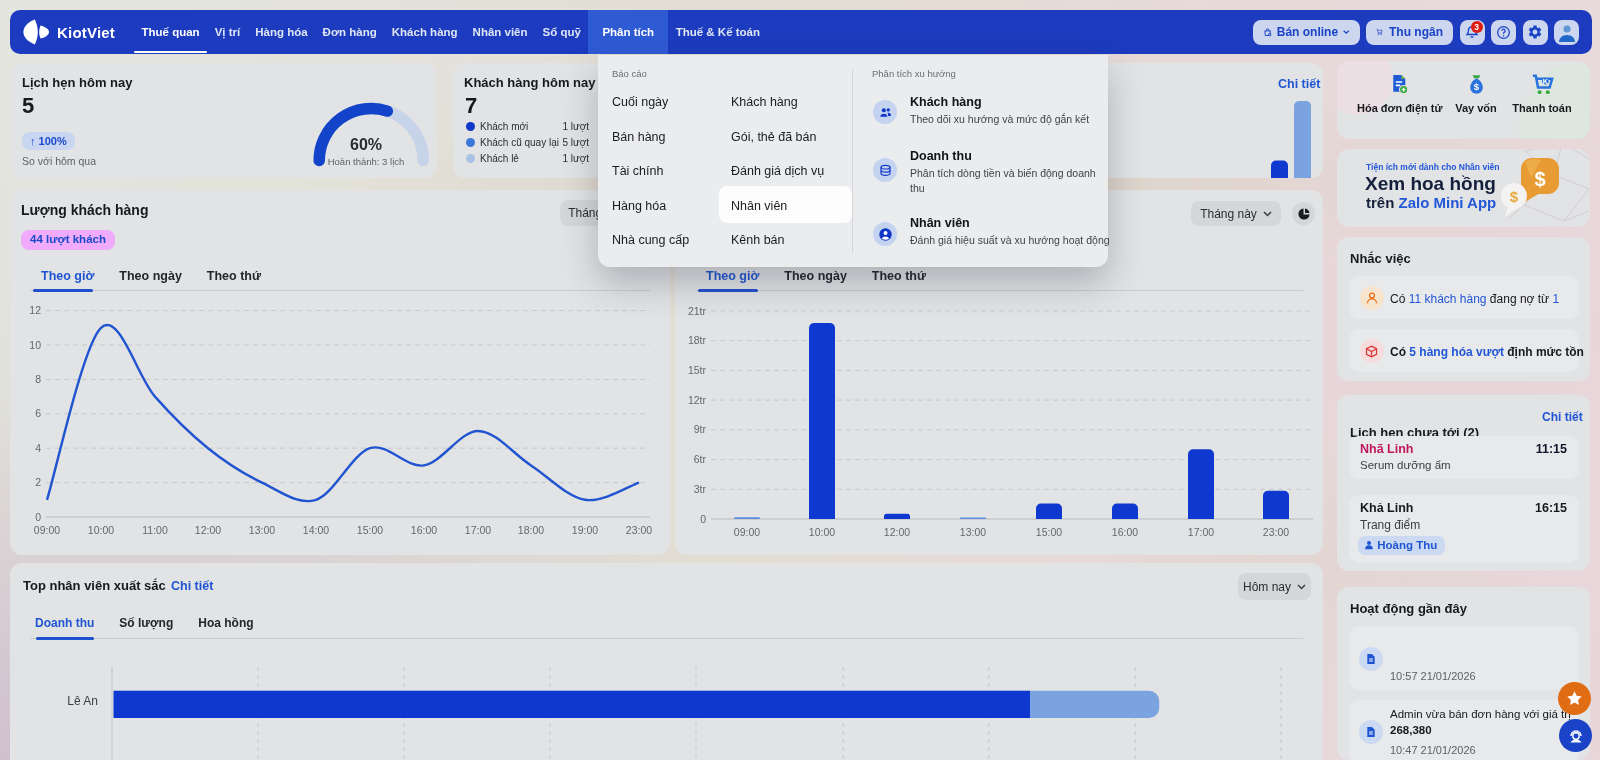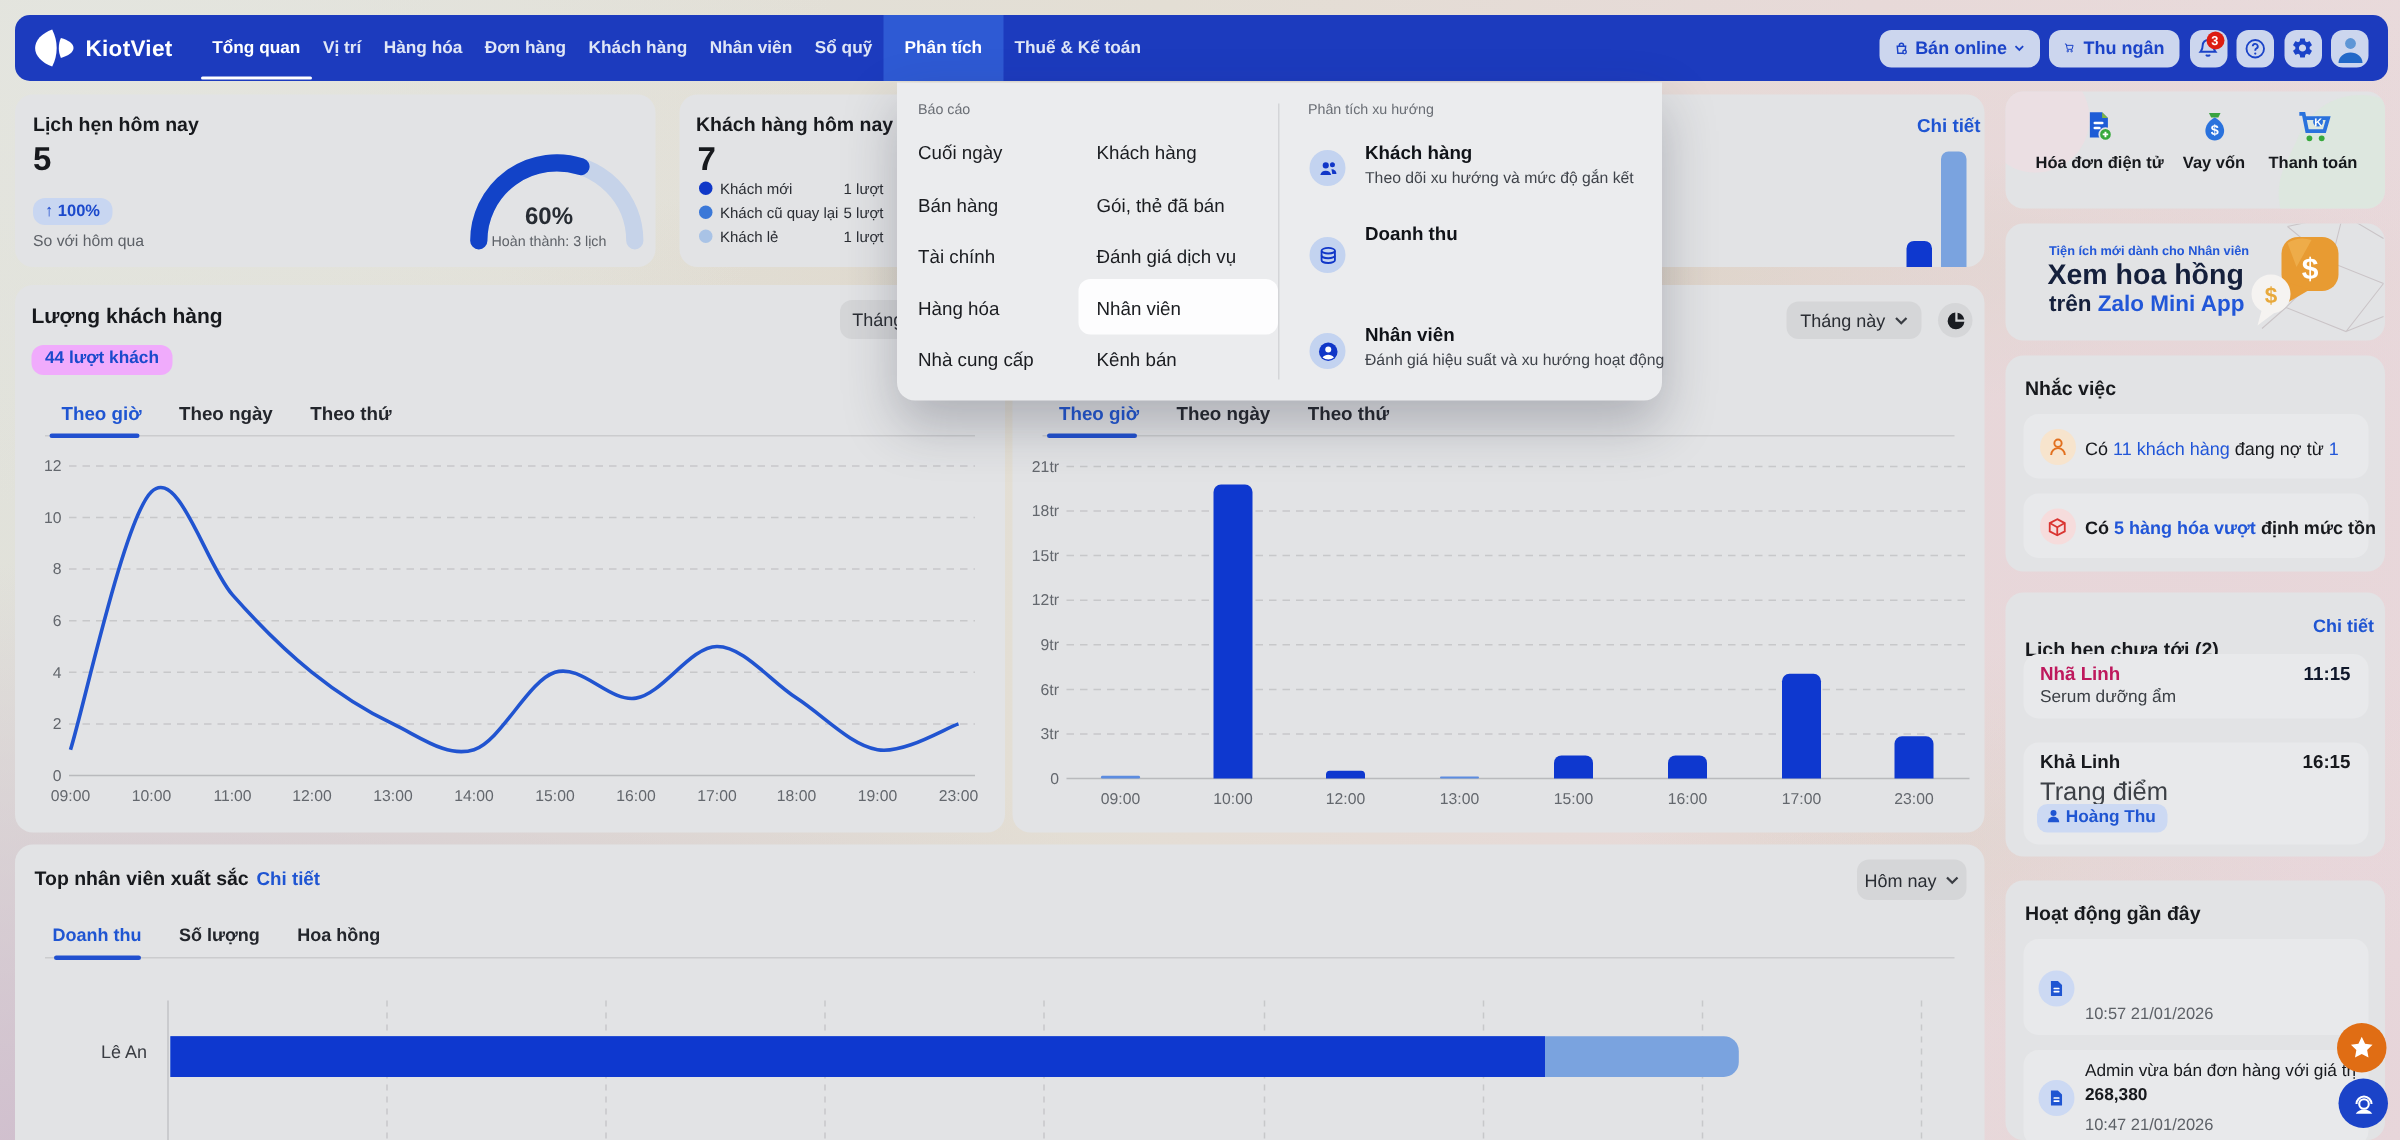--- a/index.html
+++ b/index.html
@@ -86,21 +86,21 @@
 
 <div id="topbar">
   <div id="brand">
     <svg width="27" height="26" viewBox="0 0 27 26">
       <path d="M11.8 0.6 C4.9 3.2 0.4 7.8 0.4 13 s4.5 9.8 11.4 12.4 C13.7 21.6 14.8 17.4 14.8 13 S13.7 4.4 11.8 0.6 Z" fill="#fff"></path>
       <path d="M17.6 6.4 c5 1.4 8.4 3.7 8.4 6.6 s-3.4 5.2-8.4 6.6 c-.9-2-1.4-4.2-1.4-6.6 s.5-4.6 1.4-6.6 Z" fill="#fff"></path>
     </svg>
     <span class="t">KiotViet</span>
   </div>
   <div class="navitems">
-    <div class="nv first">Tổng quan</div>
+    <div class="nv first">Thuế quan</div>
     <div class="nv">Vị trí</div>
     <div class="nv">Hàng hóa</div>
     <div class="nv">Đơn hàng</div>
     <div class="nv">Khách hàng</div>
     <div class="nv">Nhân viên</div>
     <div class="nv">Sổ quỹ</div>
     <div class="nv active">Phân tích</div>
     <div class="nv">Thuế &amp; Kế toán</div>
   </div>
   <div id="navright">
@@ -413,21 +413,21 @@
 <div class="card" id="sb4">
   <div class="abs sbtitle" style="left:13px; top:30px;">Lịch hẹn chưa tới (2)</div>
   <div class="abs link" style="left:205px; top:15px; font-size:12px;">Chi tiết</div>
   <div class="sbrow" style="top:41px; height:43px;"></div>
   <div class="abs" style="left:23px; top:47px; font-size:12.5px; font-weight:bold; color:#be185d;">Nhã Linh</div>
   <div class="abs" style="left:156px; top:47px; width:74px; text-align:right; font-size:12.5px; font-weight:bold; color:#0f172a;">11:15</div>
   <div class="abs" style="left:23px; top:64px; font-size:11.5px; color:#3c4046;">Serum dưỡng ẩm</div>
   <div class="sbrow" style="top:100px; height:68px;"></div>
   <div class="abs" style="left:23px; top:106px; font-size:12.5px; font-weight:bold; color:#17191d;">Khả Linh</div>
   <div class="abs" style="left:156px; top:106px; width:74px; text-align:right; font-size:12.5px; font-weight:bold; color:#17191d;">16:15</div>
-  <div class="abs" style="left:23px; top:123px; font-size:17px; color:#3c4046;">Trang điểm</div>
+  <div class="abs" style="left:23px; top:123px; font-size:12px; color:#3c4046;">Trang điểm</div>
   <div class="abs" style="left:21px; top:141px; background:#ccd9f3; color:#1f55d2; font-size:11.5px; font-weight:bold;
        border-radius:7px; height:19px; line-height:19px; padding:0 8px 0 6px;">
     <svg width="10" height="10" viewBox="0 0 12 12" style="vertical-align:-1px;">
         <circle cx="6" cy="3.6" r="2.4" fill="#1f55d2"></circle>
         <path d="M1.4 11a4.6 4.6 0 0 1 9.2 0Z" fill="#1f55d2"></path>
       </svg>
     Hoàng Thu</div>
 </div>
 
 <div class="card" id="sb5">
@@ -494,20 +494,21 @@
   <div class="mdesc" style="left:312px; top:57px;">Theo dõi xu hướng và mức độ gắn kết</div>
 
   <div class="micon" style="left:275px; top:103px;">
     <svg width="13" height="13" viewBox="0 0 14 14" fill="none" stroke="#1036c8" stroke-width="1.3">
       <ellipse cx="7" cy="3.4" rx="4.8" ry="2"></ellipse>
       <path d="M2.2 3.4v3.4c0 1.1 2.1 2 4.8 2s4.8-.9 4.8-2V3.4"></path>
       <path d="M2.2 6.8v3.4c0 1.1 2.1 2 4.8 2s4.8-.9 4.8-2V6.8"></path>
     </svg>
   </div>
   <div class="mtt" style="left:312px; top:94px;">Doanh thu</div>
+  <div class="mdesc" style="left:312px; top:111px; width:195px;">Phân tích dòng tiền và biến động doanh thu</div>
 
   <div class="micon" style="left:275px; top:167px;">
     <svg width="15" height="15" viewBox="0 0 15 15">
       <circle cx="7.5" cy="7.5" r="6.2" fill="#1036c8"></circle>
       <circle cx="7.5" cy="6" r="2" fill="#fff"></circle>
       <path d="M3.7 11.4 a4.6 4.2 0 0 1 7.6 0 a6.2 6.2 0 0 1-7.6 0Z" fill="#fff"></path>
     </svg>
   </div>
   <div class="mtt" style="left:312px; top:161px;">Nhân viên</div>
   <div class="mdesc" style="left:312px; top:178px; white-space:nowrap;">Đánh giá hiệu suất và xu hướng hoạt động</div>

